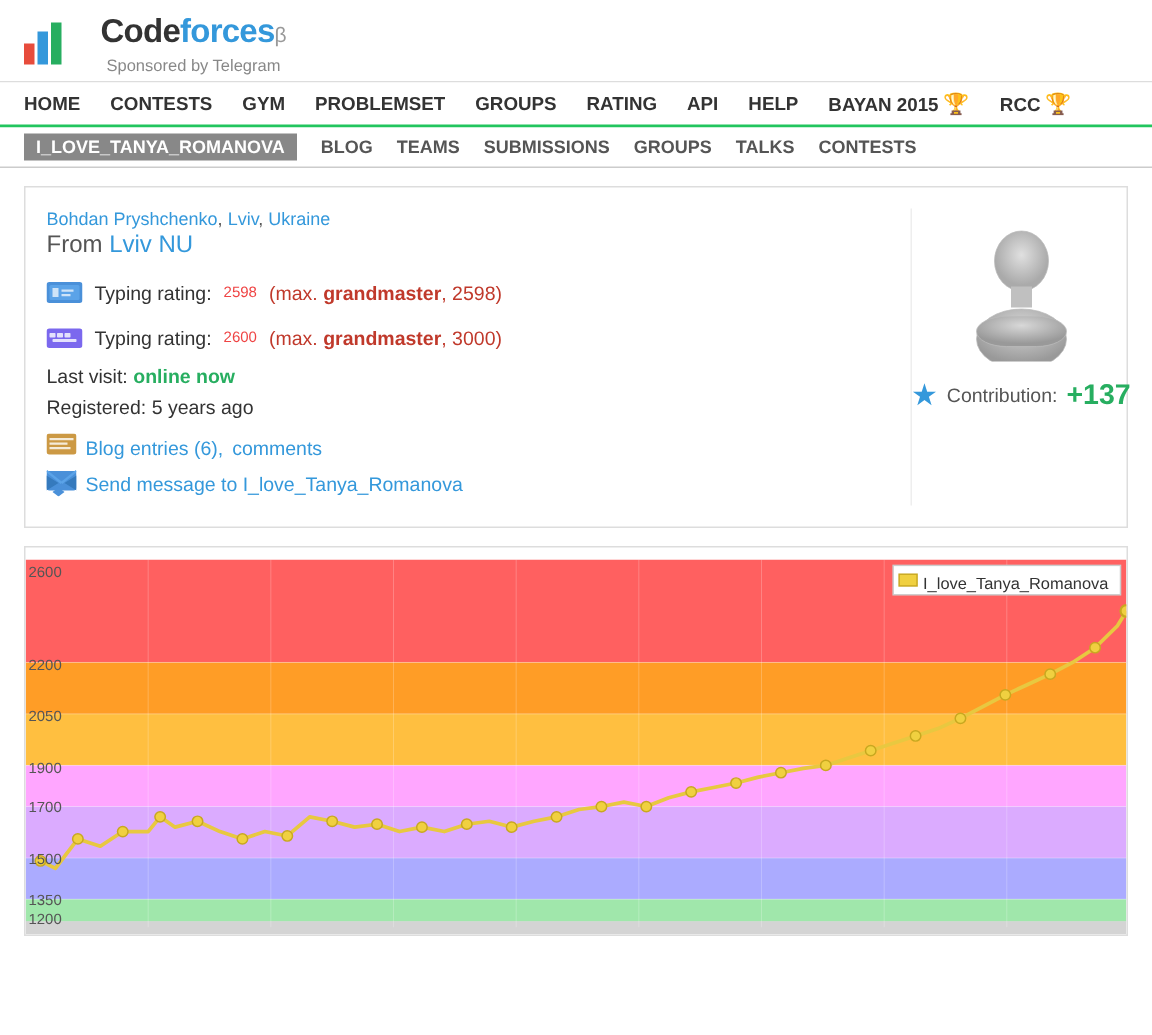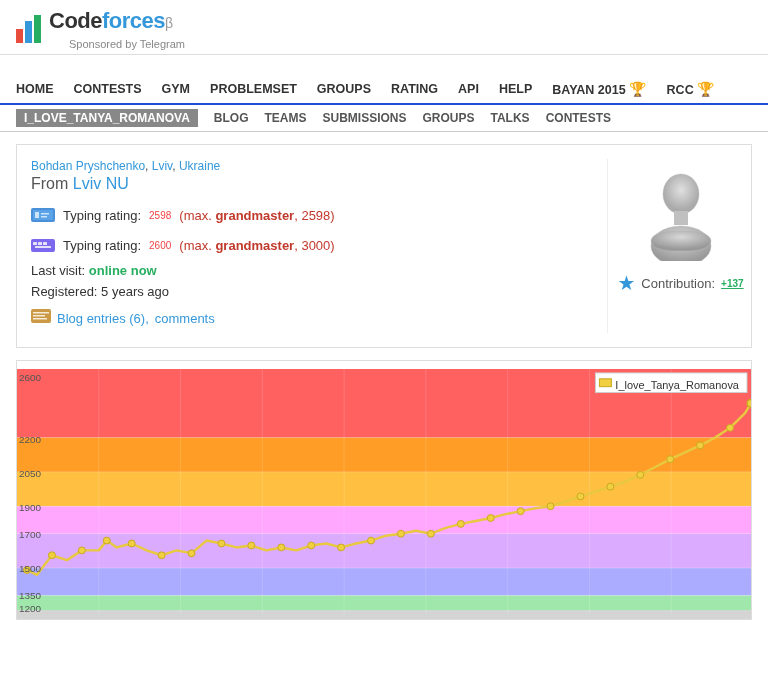--- a/index.html
+++ b/index.html
@@ -1,34 +1,34 @@
 <!DOCTYPE html>
 <html><head>
   <meta charset="utf-8">
   <style>
     * { margin: 0; padding: 0; box-sizing: border-box; }
     body { font-family: Arial, sans-serif; font-size: 13px; background: #fff; color: #333; width: 768px; }
 
     
     .header { display: flex; align-items: center; padding: 8px 16px 4px; border-bottom: 1px solid #ddd; }
-    .logo-container { display: flex; align-items: center; gap: 4px; }
+    .logo-container { display: flex; align-items: center; gap: 22px; }
     .logo-bars { display: flex; align-items: flex-end; gap: 2px; height: 28px; }
     .logo-bar { width: 7px; }
     .logo-bar.b1 { height: 14px; background: #e74c3c; }
     .logo-bar.b2 { height: 22px; background: #3498db; }
     .logo-bar.b3 { height: 28px; background: #27ae60; }
     .logo-text { font-size: 22px; font-weight: bold; color: #333; letter-spacing: -0.5px; }
     .logo-text span.code { color: #333; }
     .logo-text span.forces { color: #3498db; }
     .logo-beta { font-size: 14px; color: #999; vertical-align: super; }
-    .sponsored { font-size: 11px; color: #888; margin-left: 20px; margin-top: 4px; }
+    .sponsored { font-size: 11px; color: #888; margin-left: 4px; margin-top: 4px; }
     .header-right { margin-left: 4px; display: flex; flex-direction: column; }
 
     
-    .nav { background: #fff; border-bottom: 2px solid #1d4ed8; padding: 6px 16px; display: flex; gap: 20px; align-items: center; margin-top: 20px; }
+    .nav { background: #fff; border-bottom: 2px solid #22c55e; padding: 6px 16px; display: flex; gap: 20px; align-items: center; }
     .nav a { color: #333; text-decoration: none; font-size: 12.5px; font-weight: bold; text-transform: uppercase; }
     .trophy { font-size: 14px; }
 
     
     .subnav { background: #fff; border-bottom: 1px solid #ccc; padding: 4px 16px; display: flex; gap: 16px; align-items: center; }
     .subnav .active-user { background: #888; color: #fff; padding: 2px 8px; font-size: 12px; font-weight: bold; }
     .subnav a { color: #555; text-decoration: none; font-size: 12px; font-weight: bold; text-transform: uppercase; }
 
     
     .profile-container { display: flex; margin: 12px 16px; border: 1px solid #ddd; padding: 14px; gap: 16px; }
@@ -54,21 +54,21 @@
     .link-row { display: flex; align-items: center; gap: 6px; margin-bottom: 6px; }
     .link-row a { color: #3498db; text-decoration: none; font-size: 13px; }
 
     
     .avatar-area { width: 130px; display: flex; flex-direction: column; align-items: center; justify-content: flex-start; padding-top: 4px; border-left: 1px solid #eee; padding-left: 16px; }
     .avatar-figure { width: 90px; height: 100px; display: flex; align-items: center; justify-content: center; }
     .avatar-svg { width: 80px; height: 95px; }
     .contribution-row { display: flex; align-items: center; gap: 6px; margin-top: 8px; font-size: 14px; }
     .contrib-star { color: #3498db; font-size: 20px; }
     .contrib-label { color: #555; font-size: 13px; }
-    .contrib-value { color: #27ae60; font-weight: bold; font-size: 10px; text-decoration: underline; }
+    .contrib-value { color: #27ae60; font-weight: bold; font-size: 19px; }
 
     
     .chart-container { margin: 8px 16px; border: 1px solid #ddd; padding: 8px 0 0 0; overflow: hidden; position: relative; }
 
     .chart-svg { width: 100%; height: 250px; display: block; }
   </style>
 </head>
 <body>
 
 <div class="header">
@@ -166,20 +166,31 @@
 
     <div class="link-row">
       <svg width="20" height="18" viewBox="0 0 20 18">
         <rect x="0" y="0" width="20" height="14" rx="2" fill="#cc9944"></rect>
         <rect x="2" y="3" width="16" height="1.5" fill="#fff" opacity="0.8"></rect>
         <rect x="2" y="6" width="12" height="1.5" fill="#fff" opacity="0.8"></rect>
         <rect x="2" y="9" width="14" height="1.5" fill="#fff" opacity="0.8"></rect>
       </svg>
       <a href="#">Blog entries (6),</a>
       <a href="#">comments</a>
+    </div>
+    <div class="link-row">
+      <svg width="20" height="18" viewBox="0 0 20 18">
+        <rect x="0" y="1" width="20" height="13" rx="2" fill="#4a90d9"></rect>
+        <polygon points="0,14 8,9 0,4" fill="#357abd"></polygon>
+        <polygon points="20,14 12,9 20,4" fill="#357abd"></polygon>
+        <line x1="0" y1="1" x2="10" y2="9" stroke="#5ba3e8" stroke-width="1.5"></line>
+        <line x1="20" y1="1" x2="10" y2="9" stroke="#5ba3e8" stroke-width="1.5"></line>
+        <polygon points="4,15 8,12 12,15 8,18" fill="#4a90d9"></polygon>
+      </svg>
+      <a href="#">Send message to I_love_Tanya_Romanova</a>
     </div>
   </div>
 
   <div class="avatar-area">
     <div class="avatar-figure">
       <svg class="avatar-svg" viewBox="0 0 80 95">
         <defs>
           <radialGradient id="headGrad" cx="50%" cy="40%" r="50%">
             <stop offset="0%" stop-color="#e0e0e0"></stop>
             <stop offset="100%" stop-color="#aaaaaa"></stop>

